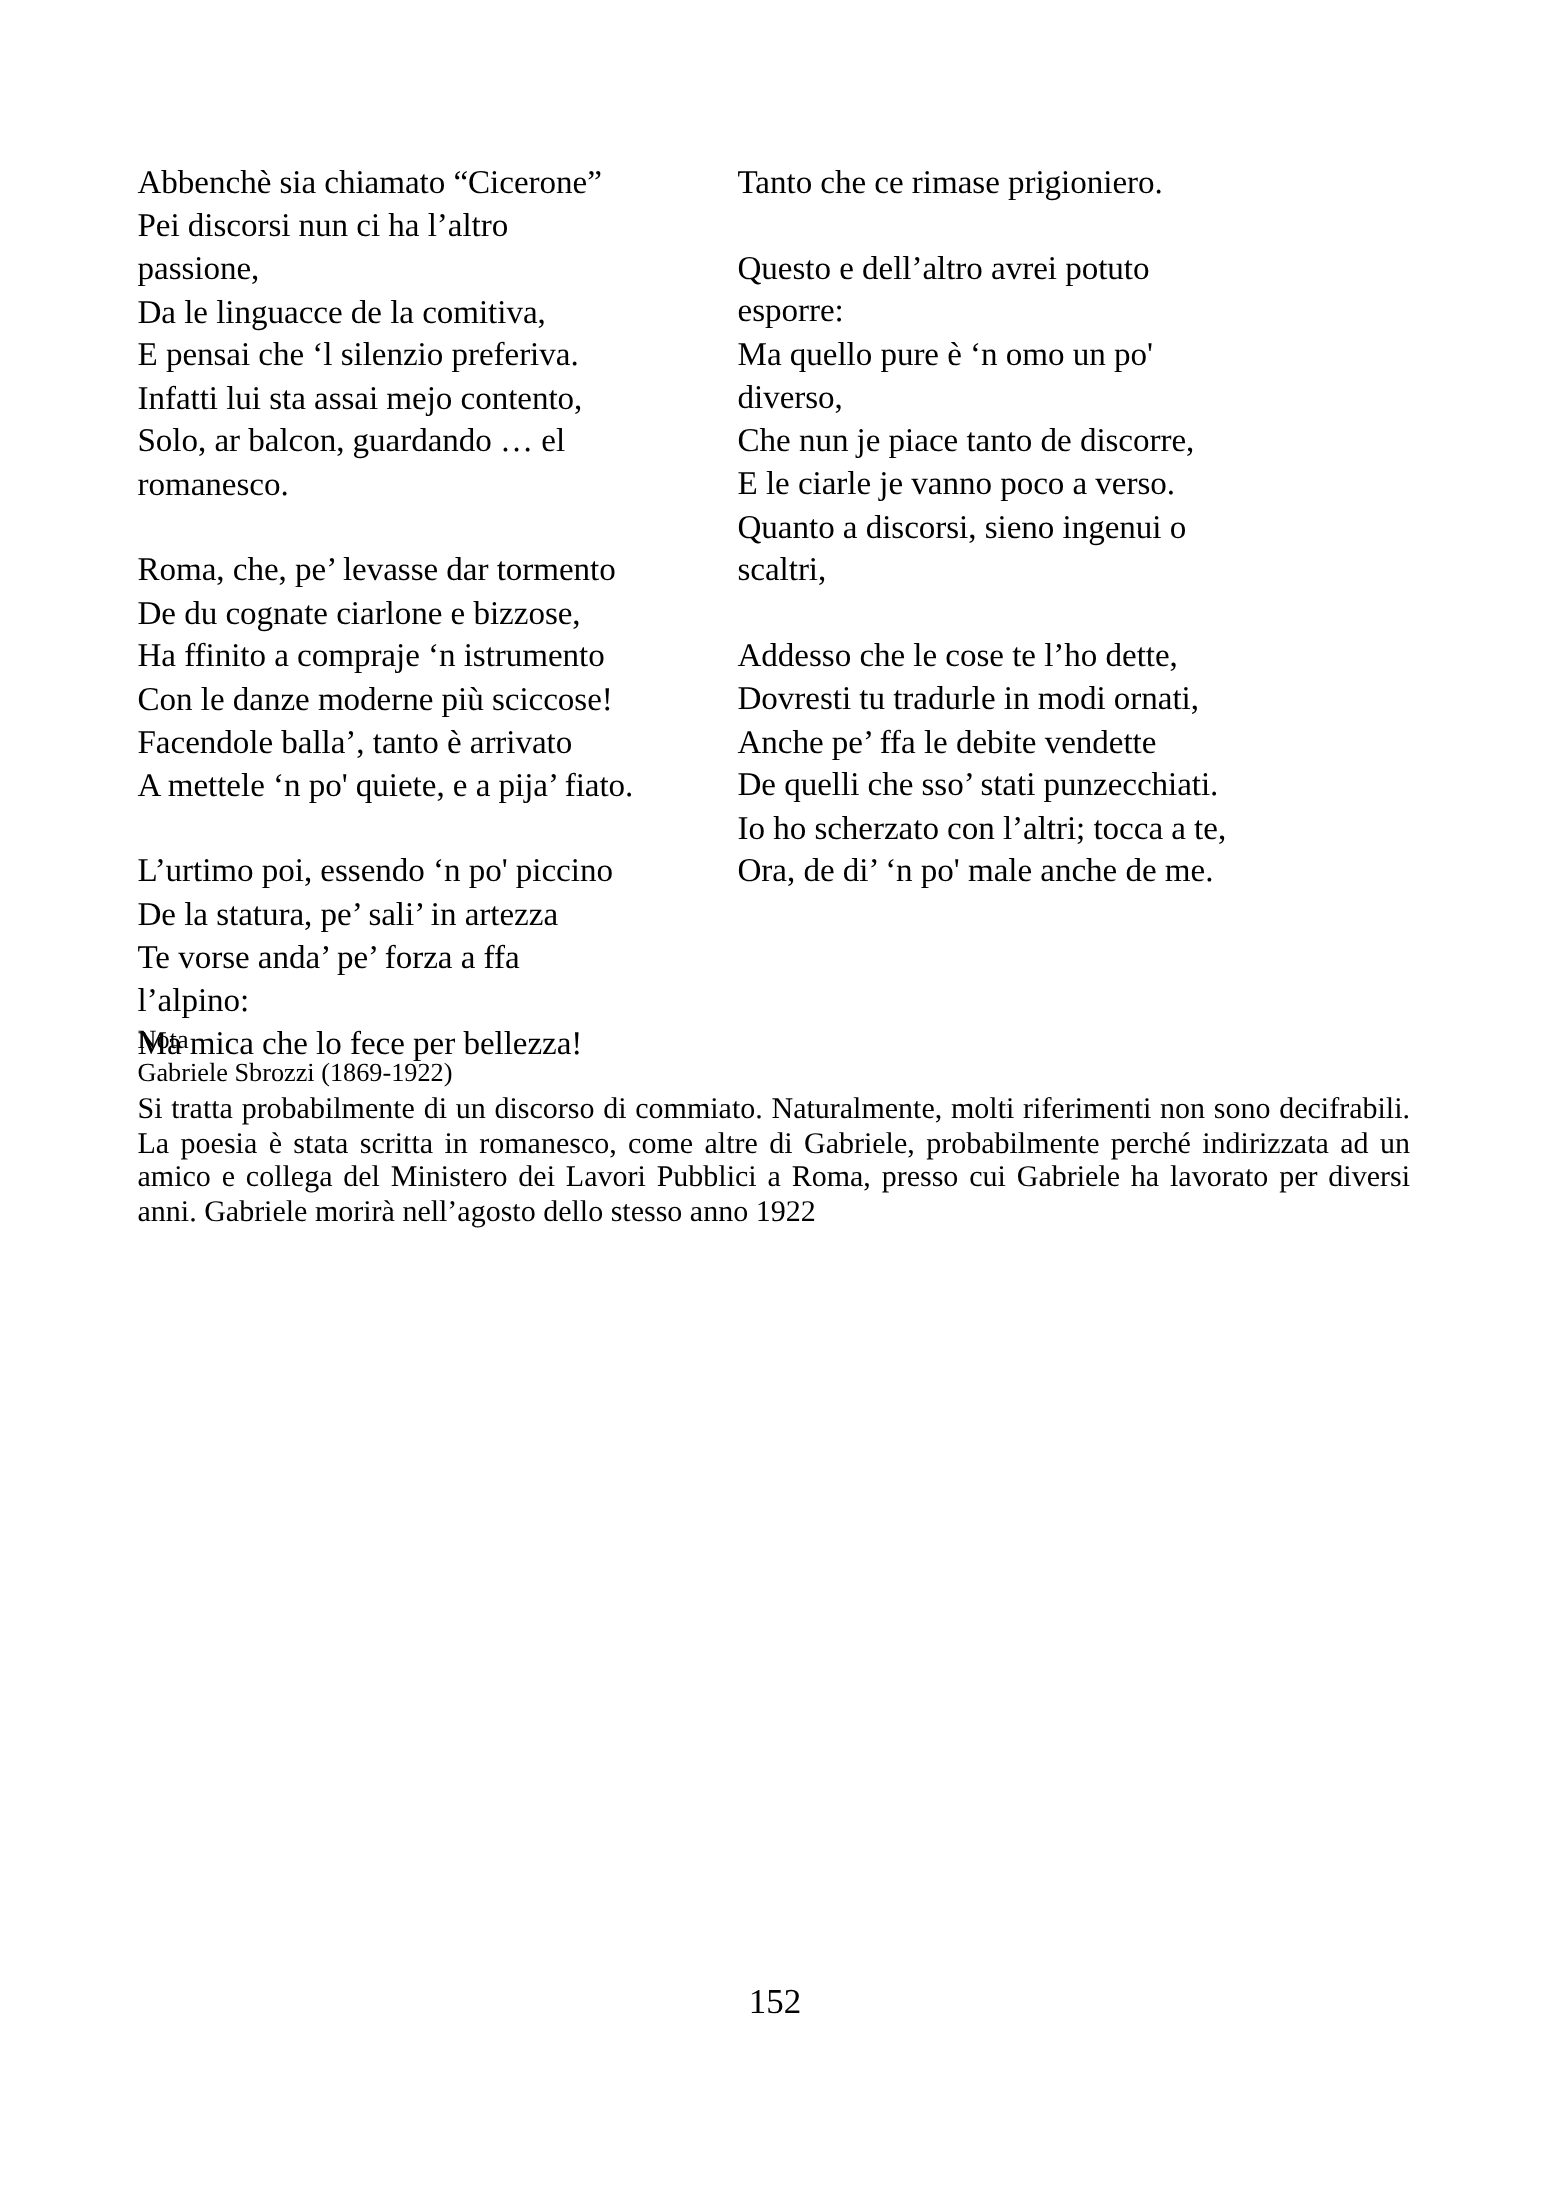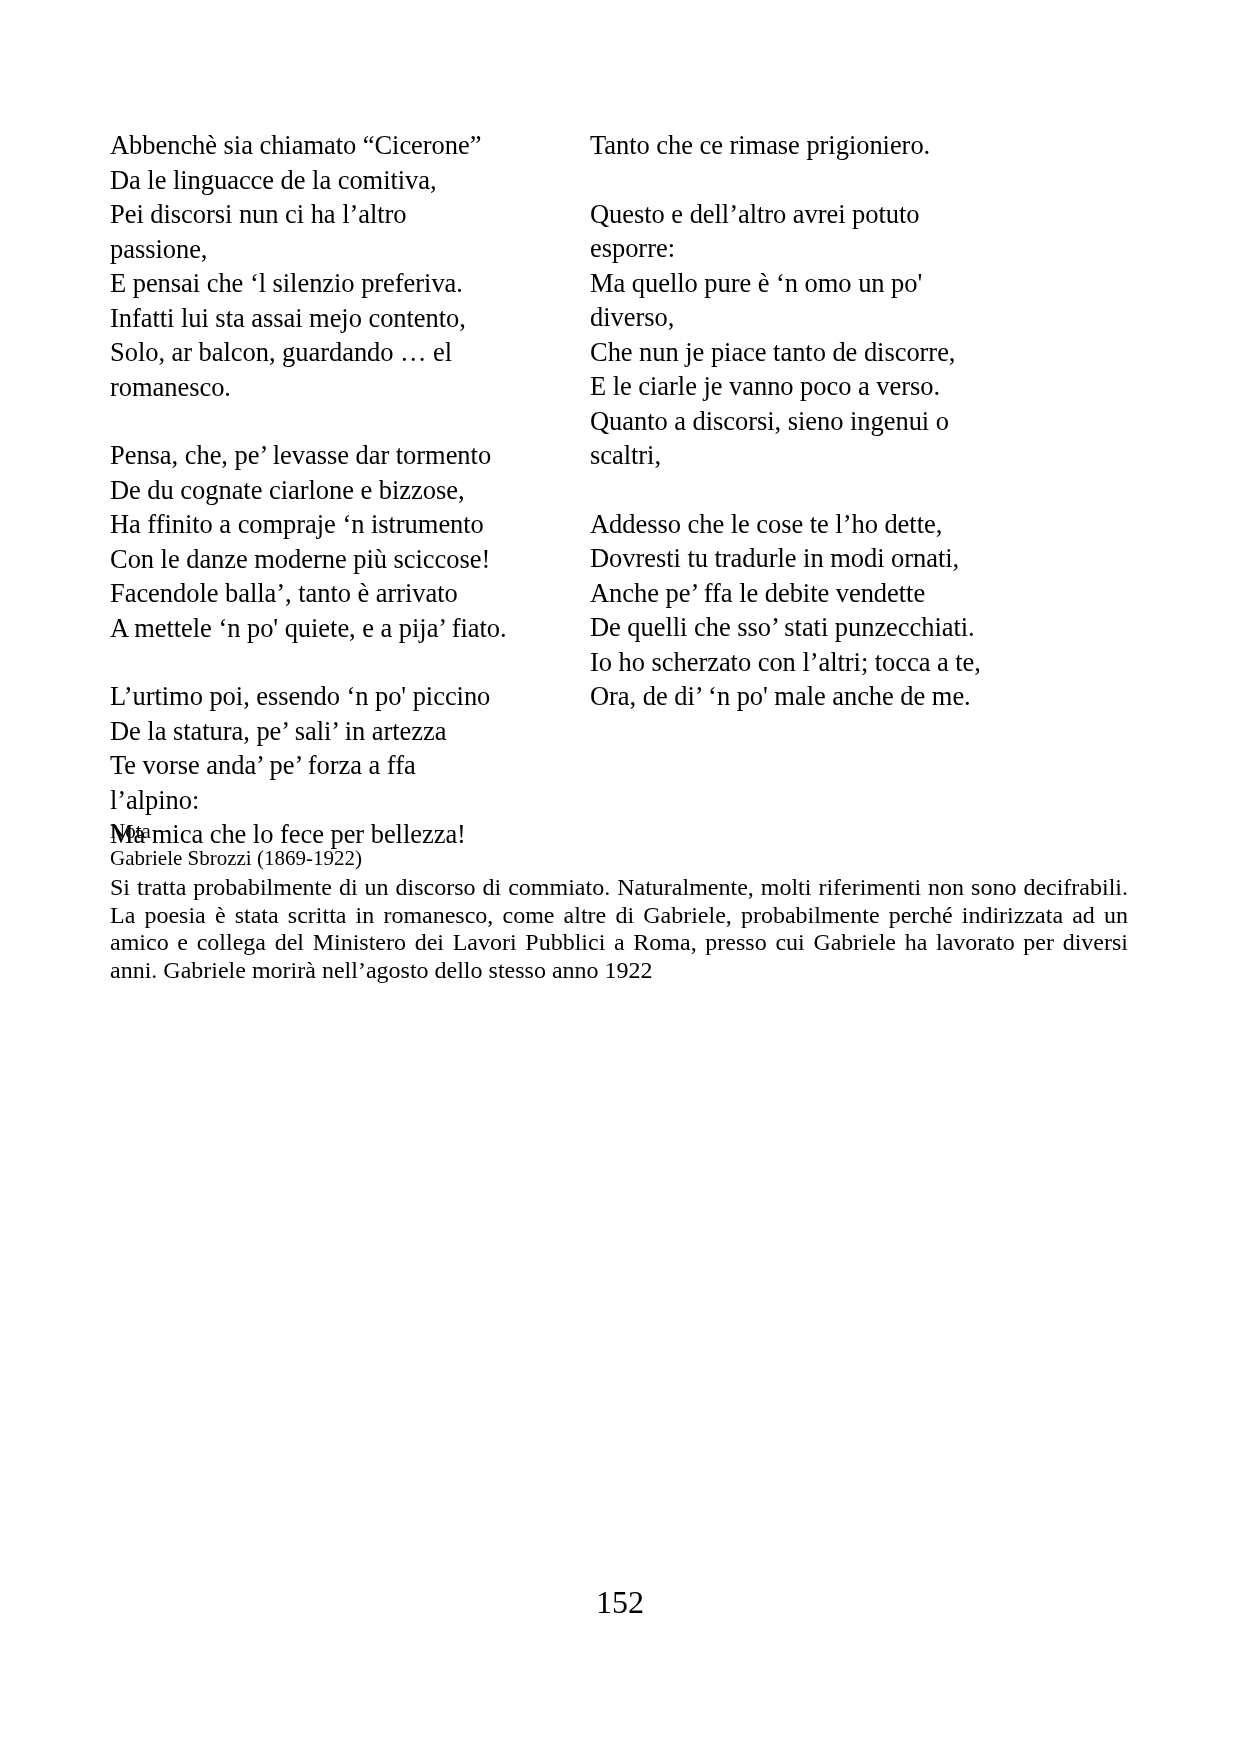--- a/index.html
+++ b/index.html
@@ -70,45 +70,45 @@
     line-height: 27.5px;
     text-align: justify;
     margin-top: 2px;
   }
   .page-number {
     position: absolute;
     left: 0;
     top: 1585px;
     width: 1240px;
     text-align: center;
-    font-size: 32px;
+    font-size: 28px;
     line-height: 34px;
   }
 </style>
 </head>
 <body>
 
 <div class="page">
 
   <div class="poem-area">
 
     <div class="column left">
 
       <div class="stanza">
         <div class="line">Abbenchè sia chiamato “Cicerone”</div>
+        <div class="line">Pei discorsi nun ci ha l’altro passione,</div>
         <div class="line">Da le linguacce de la comitiva,</div>
-        <div class="line">Pei discorsi nun ci ha l’altro passione,</div>
         <div class="line">E pensai che ‘l silenzio preferiva.</div>
         <div class="line">Infatti lui sta assai mejo contento,</div>
         <div class="line">Solo, ar balcon, guardando … el</div>
         <div class="line">romanesco.</div>
       </div>
 
       <div class="stanza">
-        <div class="line">Pensa, che, pe’ levasse dar tormento</div>
+        <div class="line">Roma, che, pe’ levasse dar tormento</div>
         <div class="line">De du cognate ciarlone e bizzose,</div>
         <div class="line">Ha ffinito a compraje ‘n istrumento</div>
         <div class="line">Con le danze moderne più sciccose!</div>
         <div class="line">Facendole balla’, tanto è arrivato</div>
         <div class="line">A mettele ‘n po' quiete, e a pija’ fiato.</div>
       </div>
 
       <div class="stanza">
         <div class="line">L’urtimo poi, essendo ‘n po' piccino</div>
         <div class="line">De la statura, pe’ sali’ in artezza</div>

